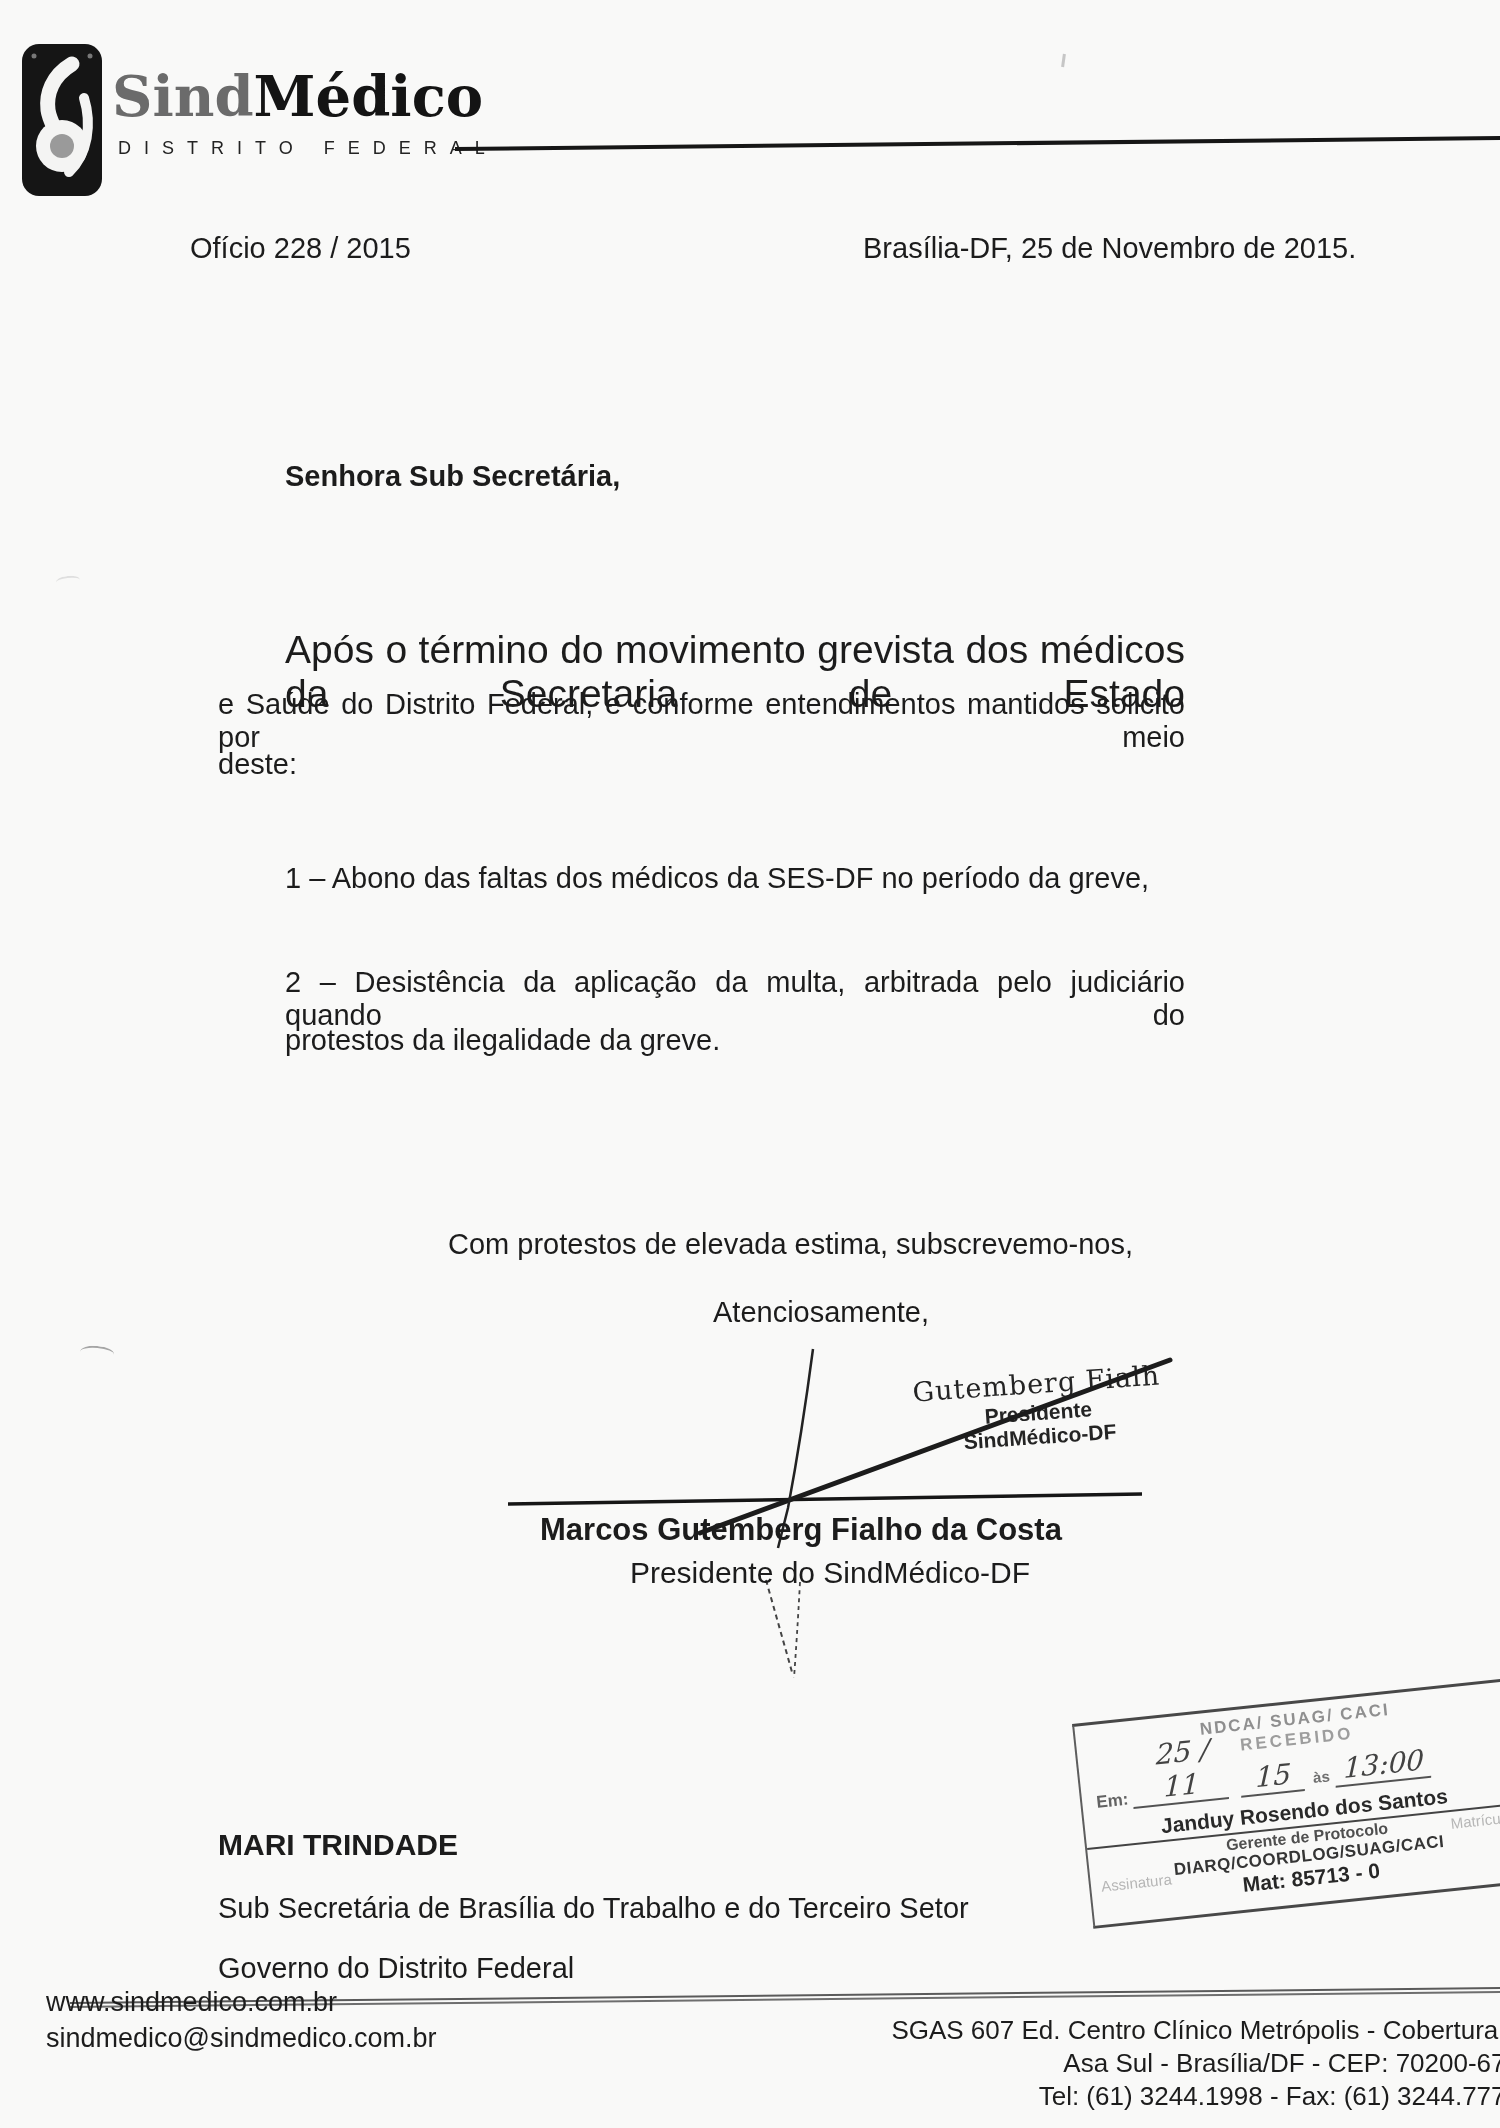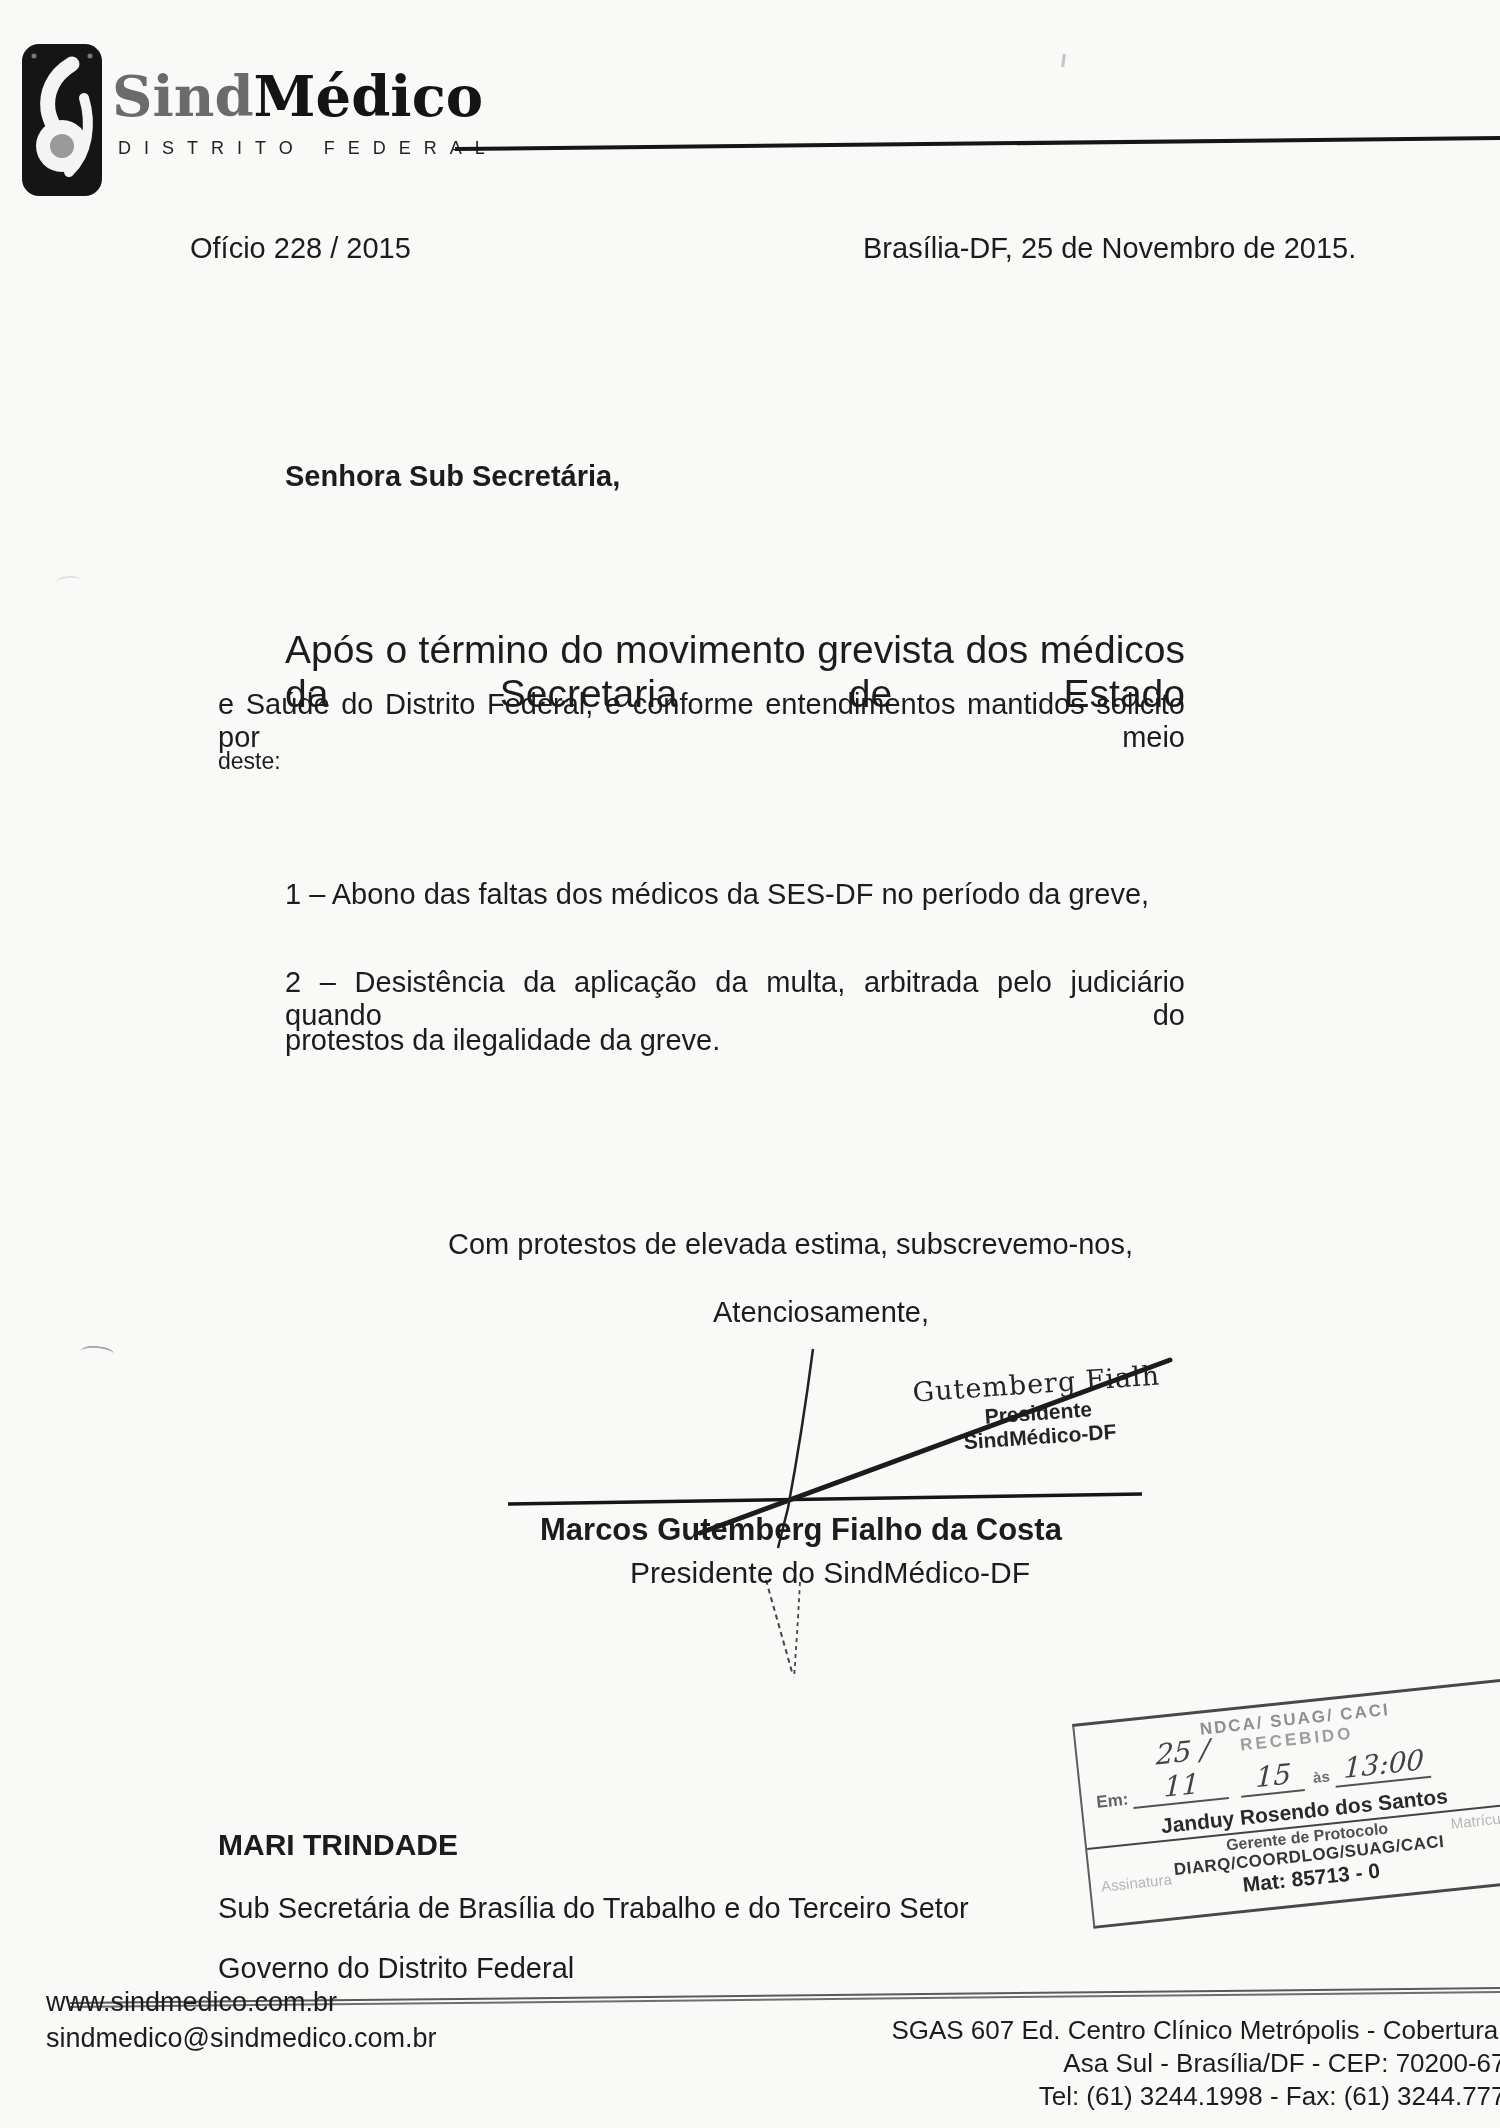--- a/index.html
+++ b/index.html
@@ -15,22 +15,22 @@
   .brand .lt{color:#6b6b6b;font-weight:600;}
   .brand .bd{color:#141414;font-weight:800;}
   .brand-sub{left:118px;top:138px;font-size:18px;letter-spacing:13px;color:#232323;white-space:nowrap;}
   .header-rule{left:455px;top:147px;width:1070px;height:4px;background:#161616;transform:rotate(-0.6deg);transform-origin:left center;}
   .oficio{left:190px;top:232px;font-size:29px;}
   .dateline{left:863px;top:232px;font-size:29px;white-space:nowrap;}
   
   .salutation{left:285px;top:460px;font-size:29px;font-weight:bold;}
   .p1l1{left:285px;top:628px;width:900px;font-size:39px;text-align:justify;text-align-last:justify;white-space:normal;}
   .p1l2{left:218px;top:688px;width:967px;font-size:29px;text-align:justify;text-align-last:justify;}
-  .p1l3{left:218px;top:748px;font-size:23px;}
-  .item1{left:285px;top:862px;font-size:29px;white-space:nowrap;margin-top:16px;}
+  .p1l3{left:218px;top:748px;font-size:29px;}
+  .item1{left:285px;top:862px;font-size:29px;white-space:nowrap;}
   .item2a{left:285px;top:966px;width:900px;font-size:29px;text-align:justify;text-align-last:justify;}
   .item2b{left:285px;top:1024px;font-size:29px;}
   .closing1{left:448px;top:1228px;font-size:29px;white-space:nowrap;}
   .closing2{left:713px;top:1296px;font-size:29px;}
   
   .pstamp{left:878px;top:1368px;width:320px;transform:rotate(-4deg);color:#242424;text-align:center;}
   .pstamp .n{font-family:"DejaVu Serif",serif;font-size:27px;letter-spacing:1px;white-space:nowrap;}
   .pstamp .r{font-size:21px;font-weight:bold;margin-top:2px;}
   .pstamp .o{font-size:21px;font-weight:bold;}
   .sig-name{left:540px;top:1512px;width:580px;font-size:31px;font-weight:bold;white-space:nowrap;}

